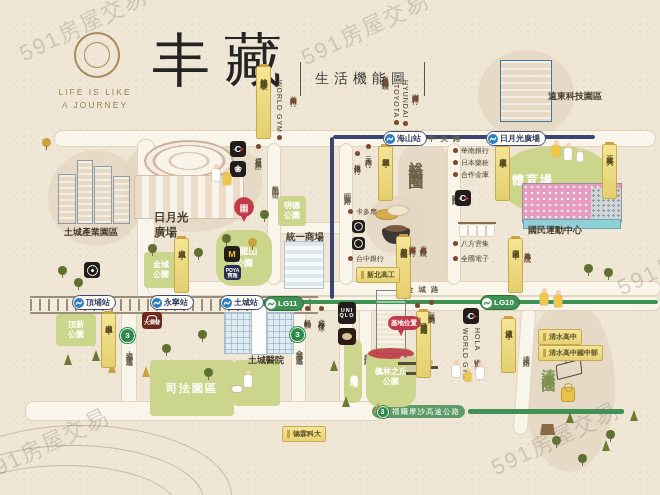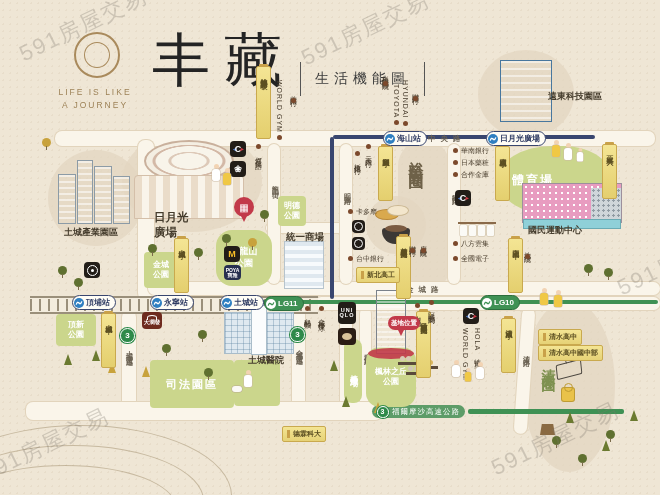--- a/index.html
+++ b/index.html
@@ -238,21 +238,21 @@
     </div>
   <div class="park" style="left:366px;top:347px;width:50px;height:60px;font-size:8px;border-radius:14px">
       <span style="width:34px">楓林之丘公園</span>
     </div>
   <div class="park" style="left:344px;top:339px;width:18px;height:64px;font-size:8px;border-radius:8px">
       <span class="v">棒壘球場</span>
     </div>
   <div class="park" style="left:498px;top:146px;width:98px;height:70px;font-size:12px;border-radius:48% 42% 46% 52%;justify-content:flex-start;padding-left:14px;letter-spacing:2px">
       <span>體育場</span>
     </div>
-  <div class="park" style="left:150px;top:360px;width:84px;height:48px;font-size:11px;letter-spacing:2px">
+  <div class="park" style="left:150px;top:360px;width:84px;height:56px;font-size:11px;letter-spacing:2px">
       <span>司法園區</span>
     </div>
   <div class="park" style="left:234px;top:360px;width:46px;height:46px"></div>
 
   <div class="banner" style="left:256px;top:66px;height:62px">
       <span>裕德雙語學校</span>
     </div>
   <div class="banner" style="left:378px;top:146px;height:44px">
       <span>樂利國小</span>
     </div>

